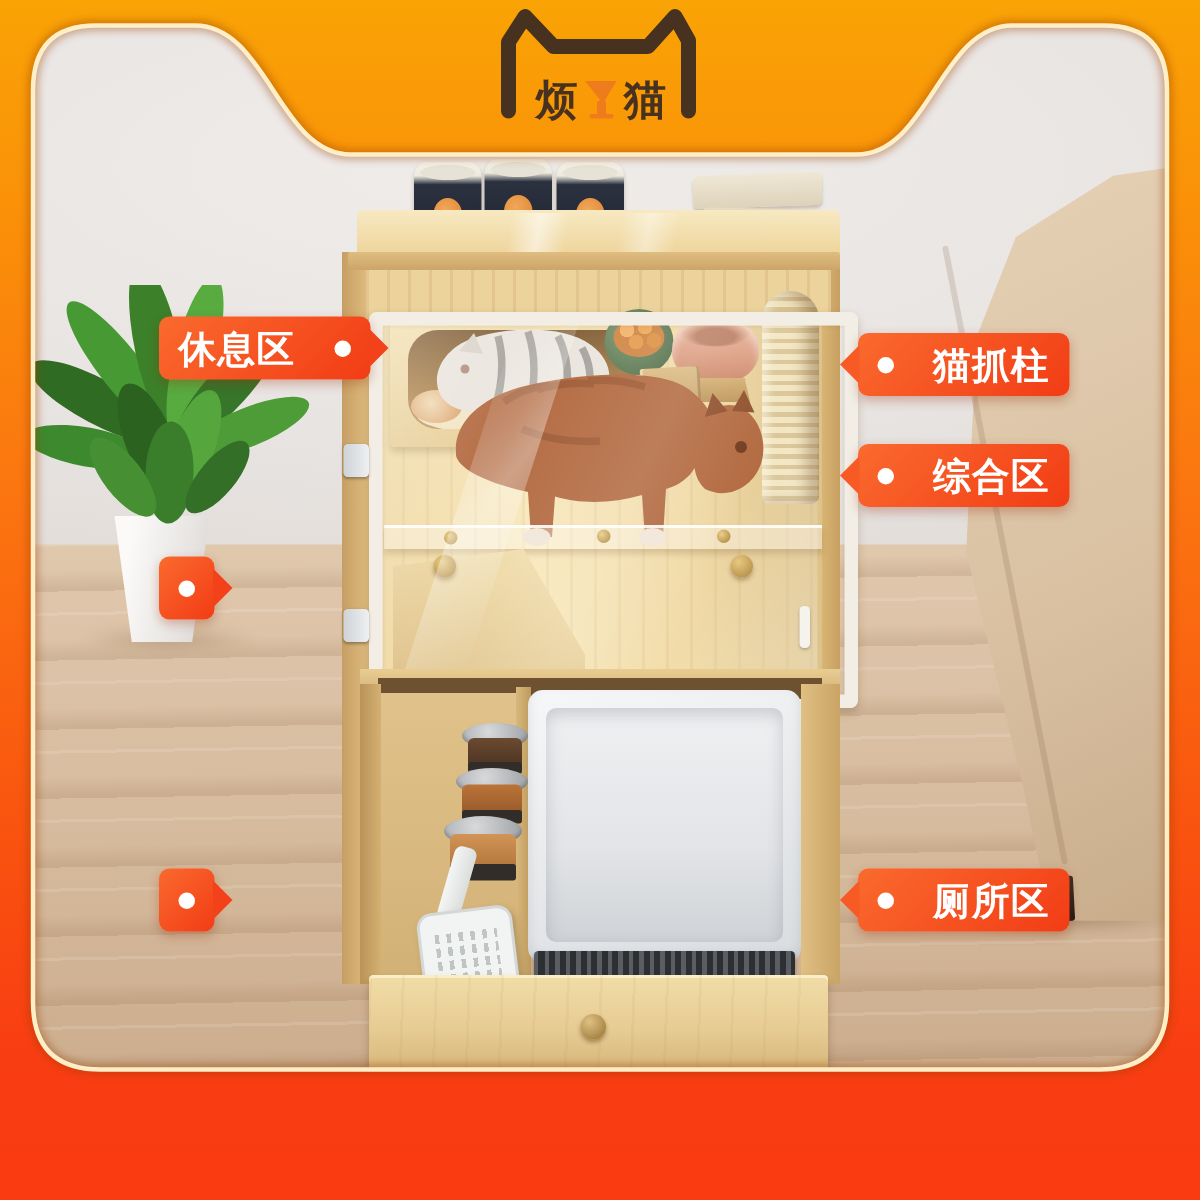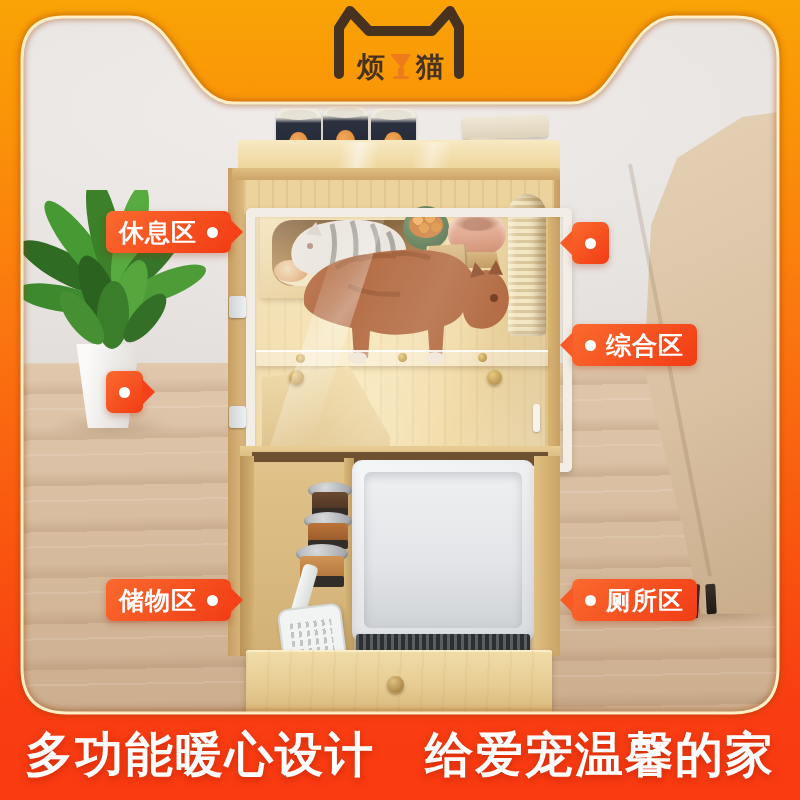--- a/index.html
+++ b/index.html
@@ -103,21 +103,21 @@
     background:repeating-linear-gradient(92deg,rgba(170,125,70,.18) 0 2px,transparent 2px 22px);}
   .drawer-knob{left:387px;top:676px;width:17px;height:17px;border-radius:50%;
     background:radial-gradient(circle at 35% 30%,#dfc183,#967130);box-shadow:0 2px 3px rgba(90,60,20,.45);}
   .cab-shadow{left:222px;top:704px;width:356px;height:16px;background:radial-gradient(ellipse,rgba(75,48,18,.4),transparent 72%);}
   
   .can{width:45px;height:58px;border-radius:8px/11px;background:linear-gradient(180deg,#f6f3ea 0%,#eceade 16%,#2c3140 26%,#262b38 62%,#d9d4c7 72%,#cdc8ba 100%);box-shadow:0 2px 3px rgba(100,70,30,.3);}
   .can::before{content:"";position:absolute;left:4px;top:2px;width:37px;height:10px;border-radius:50%;background:#e6e2d6;}
   .can::after{content:"";position:absolute;left:13px;top:24px;width:19px;height:22px;border-radius:50% 50% 40% 40%;background:radial-gradient(circle at 40% 35%,#f2a75a,#d97e2a);}
   .pack{border-radius:4px;box-shadow:0 2px 2px rgba(100,70,30,.25);}
   
-  .tag{position:absolute;height:42px;display:flex;align-items:center;gap:10px;padding:0 13px;
+  .tag{position:absolute;height:42px;display:flex;align-items:center;gap:26px;padding:0 13px;
     background:linear-gradient(135deg,#fa6a2e,#f23c15);color:#fff;font-size:25px;font-weight:bold;
     border-radius:7px;box-shadow:0 3px 7px rgba(150,35,0,.3);letter-spacing:1px;white-space:nowrap;z-index:30;}
   .tag .dot{width:11px;height:11px;border-radius:50%;background:#fff;flex:0 0 auto;}
   .tag.point-right::after{content:"";position:absolute;right:-12px;top:50%;transform:translateY(-50%);
     border-top:13px solid transparent;border-bottom:13px solid transparent;border-left:13px solid #f3421a;}
   .tag.point-left::before{content:"";position:absolute;left:-12px;top:50%;transform:translateY(-50%);
     border-top:13px solid transparent;border-bottom:13px solid transparent;border-right:13px solid #f85a26;}
   
   .logo-wrap{position:absolute;left:0;top:0;width:800px;z-index:40;text-align:center;}
   .tagline{position:absolute;left:0;top:82px;width:800px;text-align:center;
@@ -291,30 +291,29 @@
   </div>
 
   <div class="tag point-right" style="left:106px;top:211px;">
     <span>休息区</span>
     <span class="dot"></span>
   </div>
   <div class="tag point-right" style="left:106px;top:371px;">
     <span class="dot"></span>
   </div>
   <div class="tag point-right" style="left:106px;top:579px;">
-    <span>储物区</span>
     <span class="dot"></span>
   </div>
   <div class="tag point-left" style="left:572px;top:222px;">
     <span class="dot"></span>
-  </div>
-  <div class="tag point-left" style="left:572px;top:324px;">
+    <span>猫抓柱</span>
+  </div>
+  <div class="tag point-left" style="left:572px;top:296px;">
     <span class="dot"></span>
     <span>综合区</span>
   </div>
   <div class="tag point-left" style="left:572px;top:579px;">
     <span class="dot"></span>
     <span>厕所区</span>
   </div>
 
-  <div class="slogan">多功能暖心设计　给爱宠温馨的家</div>
 
 </div>
 
 </body></html>

